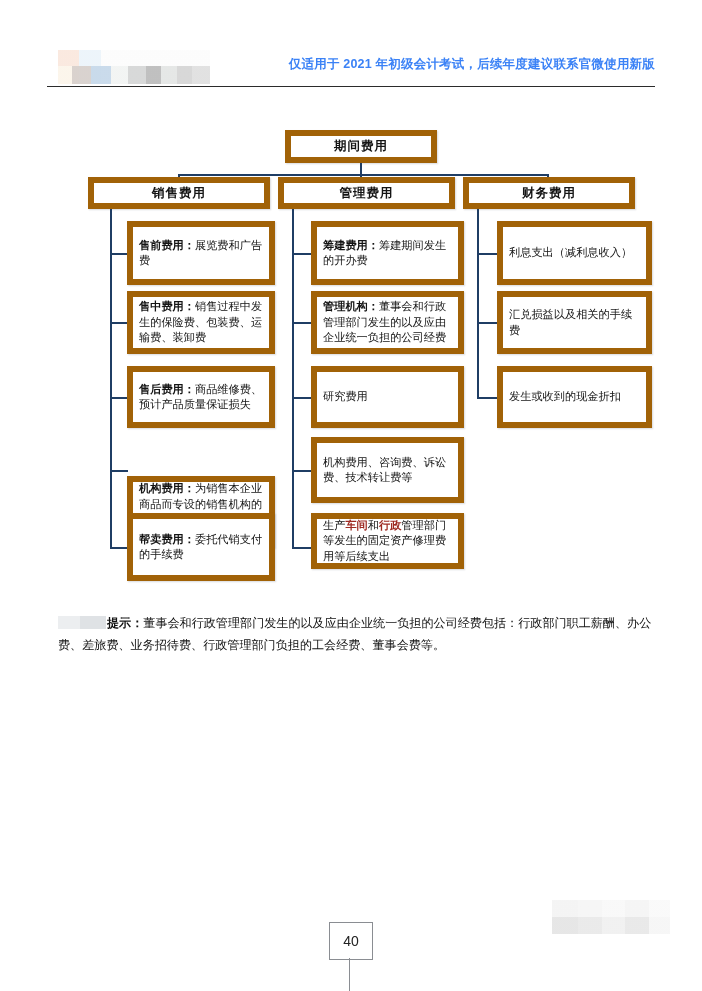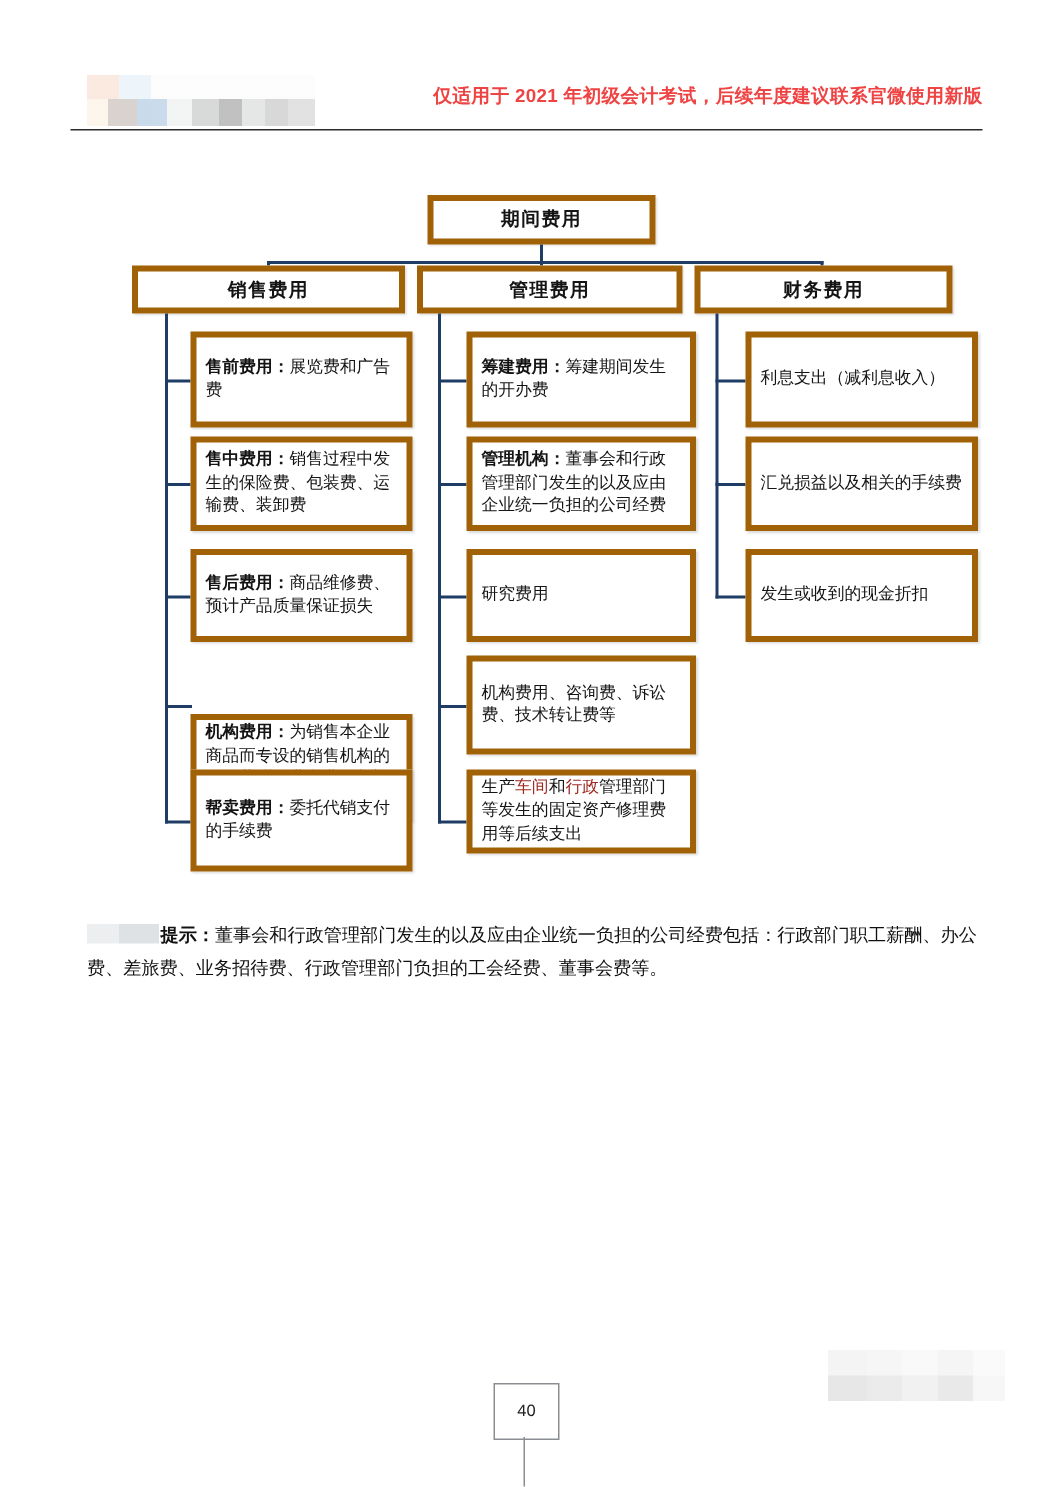--- a/index.html
+++ b/index.html
@@ -34,32 +34,32 @@
         rgba(214,215,215,.95) 46%, rgba(214,215,215,.95) 58%,
         rgba(189,189,189,.95) 58%, rgba(189,189,189,.95) 68%,
         rgba(228,230,229,.95) 68%, rgba(228,230,229,.95) 78%,
         rgba(214,214,214,.95) 78%, rgba(214,214,214,.95) 88%,
         rgba(224,224,224,.95) 88%, rgba(224,224,224,.95) 100%);
   }
   .header-text{
     position:absolute;right:47px;top:12px;
     font-family:"Liberation Sans","DejaVu Sans",sans-serif;
     font-weight:bold;font-size:12.5px;letter-spacing:.2px;
-    color:#ef4444;white-space:nowrap;
+    color:#3b82f6;white-space:nowrap;
   }
   .header-rule{
     position:absolute;left:47px;top:86px;width:608px;height:0;
     border-top:1.6px solid #2b2b2b;
   }
 
   
   .diagram{position:absolute;left:0;top:0;width:702px;height:991px;}
   .node{
     position:absolute;
-    border:4px solid #a16207;
+    border:6px solid #a16207;
     background:#fff;
     box-sizing:border-box;
     box-shadow:1px 1px 1.5px rgba(120,125,135,.28);
   }
   .node .txt{
     display:block;
     font-family:"Liberation Serif","DejaVu Serif",serif;
     color:#141414;
   }
 
@@ -68,21 +68,21 @@
   .node-center .txt{font-weight:bold;font-size:12.5px;letter-spacing:1px;}
 
   
   .node-leaf{display:flex;align-items:center;}
   .node-leaf .txt{
     font-size:11.2px;line-height:15.5px;
     padding:0 5px 0 6px;
     word-break:break-all;
   }
   .node-leaf .lead{font-weight:bold;}
-  .node-leaf .hl{color:#9e2a22;font-weight:normal;}
+  .node-leaf .hl{color:#9e2a22;font-weight:bold;}
 
   
   .ln{position:absolute;background:#1f3d64;}
   .ln-h{height:2px;}
   .ln-v{width:2px;}
 
   
   .note{
     position:absolute;left:58px;top:612px;width:600px;
     font-size:12.1px;line-height:22px;color:#111;
@@ -97,21 +97,21 @@
   .note-lead{font-weight:bold;text-align:center;}
 
   
   .footer-box{
     position:absolute;left:329px;top:922px;width:42px;height:36px;
     border:1px solid #8a8d92;background:#fff;
     display:flex;align-items:center;justify-content:center;
   }
   .footer-box .txt{
     font-family:"Liberation Sans","DejaVu Sans",sans-serif;
-    font-size:11px;color:#222;
+    font-size:14px;color:#222;
   }
   .footer-stem{
     position:absolute;left:349px;top:958px;width:1.4px;height:33px;background:#8a8d92;
   }
   .watermark{
     position:absolute;left:552px;top:900px;width:118px;height:34px;
     background:
       linear-gradient(to right,
         rgba(243,243,243,.9) 0%, rgba(243,243,243,.9) 22%,
         rgba(245,245,245,.9) 22%, rgba(245,245,245,.9) 42%,

